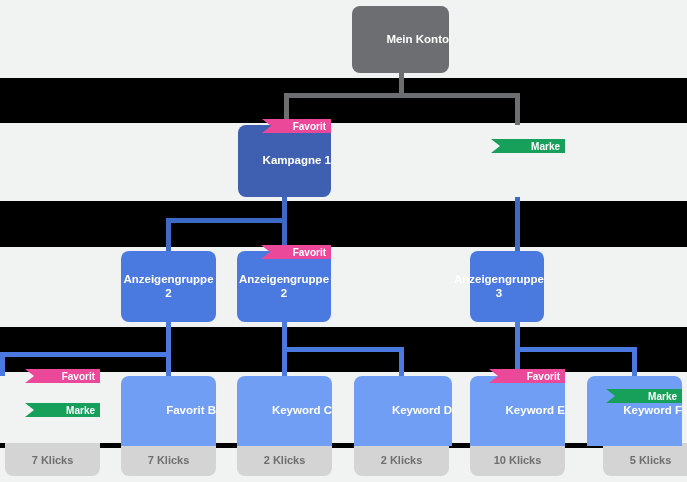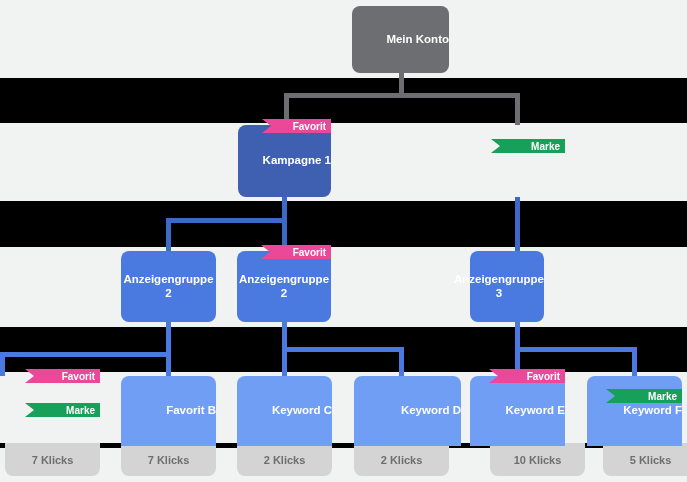--- a/index.html
+++ b/index.html
@@ -128,25 +128,25 @@
   <div class="kwfoot" style="left:237px;top:443px;width:95px;height:33px;">
     <span>2 Klicks</span>
   </div>
   <div class="node keyword" style="left:237px;top:376px;width:95px;height:70px;">
     <span>Keyword C</span>
   </div>
 
   <div class="kwfoot" style="left:354px;top:443px;width:95px;height:33px;">
     <span>2 Klicks</span>
   </div>
-  <div class="node keyword" style="left:354px;top:376px;width:107px;height:70px;">
+  <div class="node keyword" style="left:354px;top:376px;width:98px;height:70px;">
     <span>Keyword D</span>
   </div>
 
-  <div class="kwfoot" style="left:470px;top:443px;width:95px;height:33px;margin-left:20px;">
+  <div class="kwfoot" style="left:470px;top:443px;width:95px;height:33px;">
     <span>10 Klicks</span>
   </div>
   <div class="node keyword" style="left:470px;top:376px;width:95px;height:70px;">
     <span>Keyword E</span>
   </div>
   <div class="ribbon fav" style="left:489px;top:369px;width:76px;">
     <span>Favorit</span>
   </div>
 
   <div class="kwfoot" style="left:587px;top:443px;width:95px;height:33px;margin-left:16px;">

